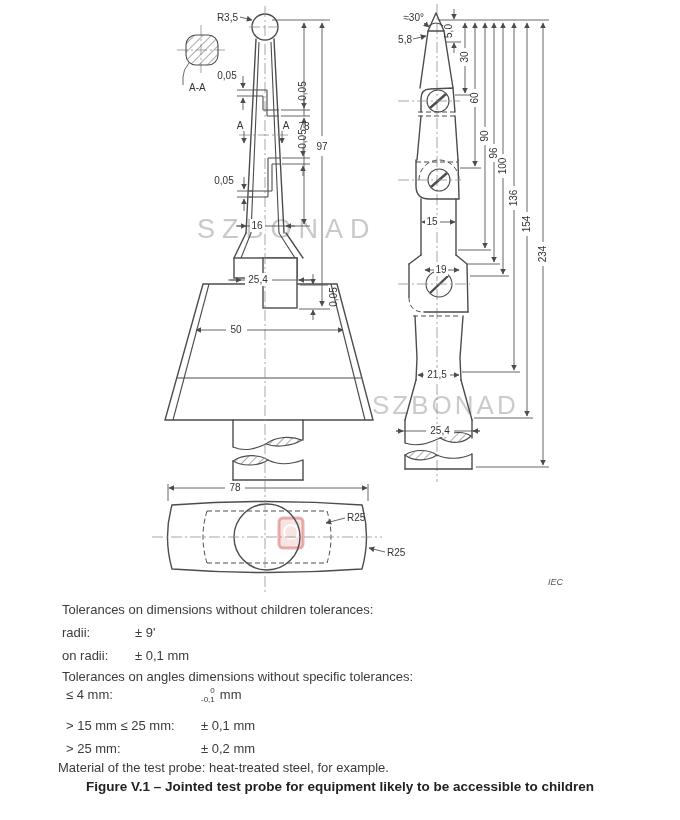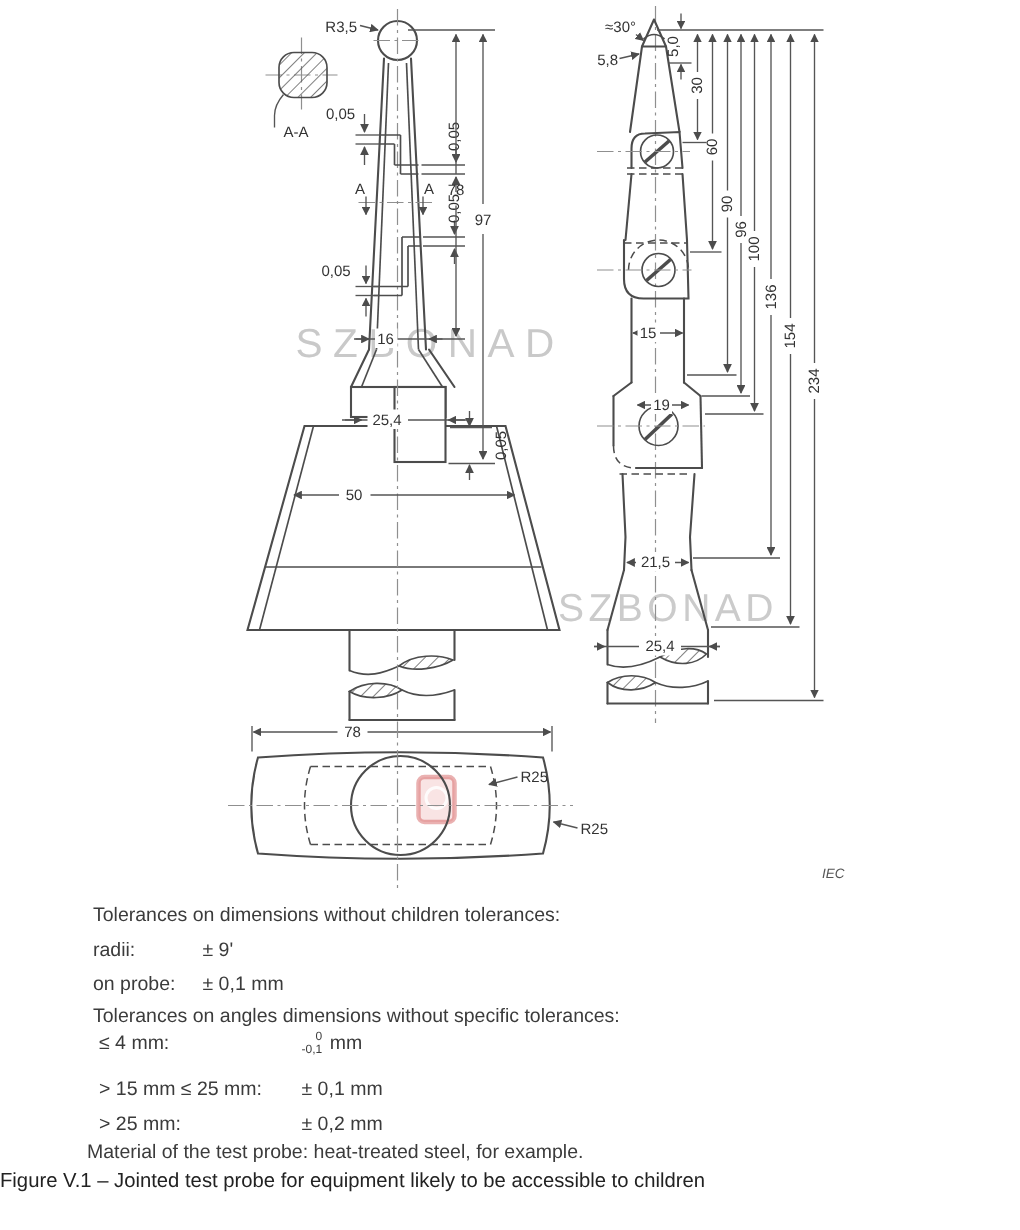--- a/index.html
+++ b/index.html
@@ -22,22 +22,22 @@
   .logo{fill:rgba(216,88,88,.16);stroke:rgba(205,70,70,.42);stroke-width:3}
   .logoIn{fill:none;stroke:rgba(255,255,255,.85);stroke-width:2}
   
   .notes{position:absolute;left:62px;top:598px;width:570px;font-size:13px;color:#3b3b3b}
   .nl{position:absolute;left:0;white-space:nowrap}
   .lab{display:inline-block;width:73px}
   .lab2{display:inline-block;width:135px}
   .ind{padding-left:4px}
   .frac{display:inline-flex;flex-direction:column;align-items:flex-end;font-size:8px;
         line-height:9px;vertical-align:middle;margin-right:5px;position:relative;top:-1px}
-  .caption{position:absolute;left:0;top:779px;width:680px;text-align:left;
-           font-size:13.5px;font-weight:normal;color:#222}
+  .caption{position:absolute;left:0;top:779px;width:680px;text-align:center;
+           font-size:13.5px;font-weight:bold;color:#222}
 </style>
 </head>
 <body>
 
 <div class="page">
 
 <svg width="680" height="598" viewBox="0 0 680 598">
   <defs>
     <marker id="ar" viewBox="0 0 10 10" refX="9" refY="5" markerWidth="6.5" markerHeight="6.5" orient="auto-start-reverse">
       <path d="M0,0 L10,5 L0,10 z" fill="#4c4c4c"></path>
@@ -369,21 +369,21 @@
 
   <text class="it" x="548" y="585">IEC</text>
 </svg>
 
 <div class="notes">
   <div class="nl" style="top:4px">Tolerances on dimensions without children tolerances:</div>
   <div class="nl" style="top:27px">
     <span class="lab">radii:</span><span>± 9'</span>
   </div>
   <div class="nl" style="top:50px">
-    <span class="lab">on probe:</span><span>± 0,1 mm</span>
+    <span class="lab">on radii:</span><span>± 0,1 mm</span>
   </div>
   <div class="nl" style="top:71px">Tolerances on angles dimensions without specific tolerances:</div>
   <div class="nl ind" style="top:89px">
     <span class="lab2">≤ 4 mm:</span><span class="frac">
           <i style="font-style:normal">0</i>
           <i style="font-style:normal">-0,1</i>
         </span><span>mm</span>
   </div>
   <div class="nl ind" style="top:120px">
     <span class="lab2">&gt; 15 mm ≤ 25 mm:</span><span>± 0,1 mm</span>

